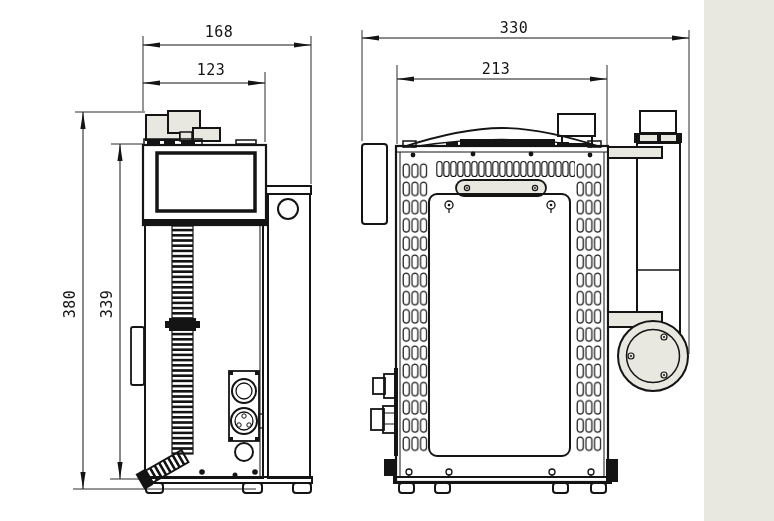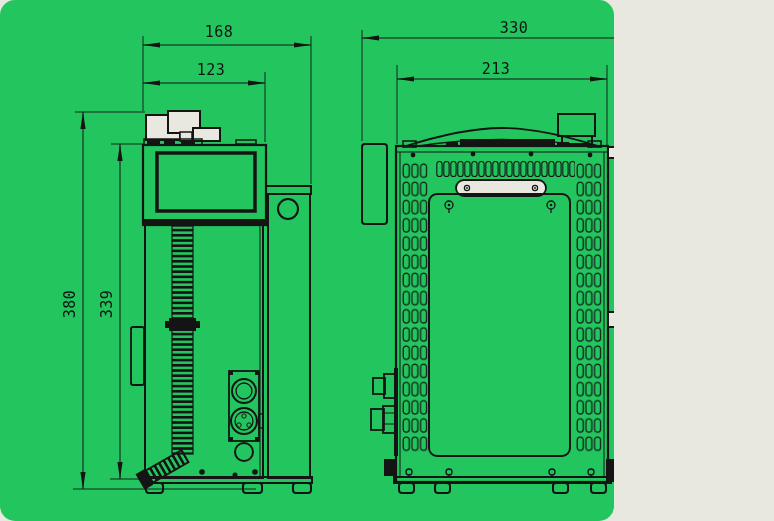--- a/index.html
+++ b/index.html
@@ -1,17 +1,17 @@
 <!DOCTYPE html>
 <html><head>
 <meta charset="utf-8">
 <style>
   html,body{margin:0;padding:0;background:#e8e8e0;}
-  #canvas{position:relative;width:614px;height:521px;background:#22c55e;overflow:hidden;
-          font-family:"DejaVu Sans Mono",monospace;border-radius:15px;}
+  #canvas{position:relative;width:704px;height:521px;background:#ffffff;overflow:hidden;
+          font-family:"DejaVu Sans Mono",monospace;}
   svg{display:block;}
   .ln{fill:none;stroke:#141414;}
   .fl{fill:#141414;stroke:none;}
   .bg{fill:#e8e8e0;stroke:#141414;}
   .dot{fill:#141414;stroke:none;}
   .dim{stroke:#141414;stroke-width:1;fill:none;}
   .ext{stroke:#141414;stroke-width:0.9;fill:none;}
   .arr{fill:#141414;stroke:none;}
   .dim-text{font:15px "DejaVu Sans Mono",monospace;fill:#141414;stroke:none;letter-spacing:0.5px;}
 </style>

